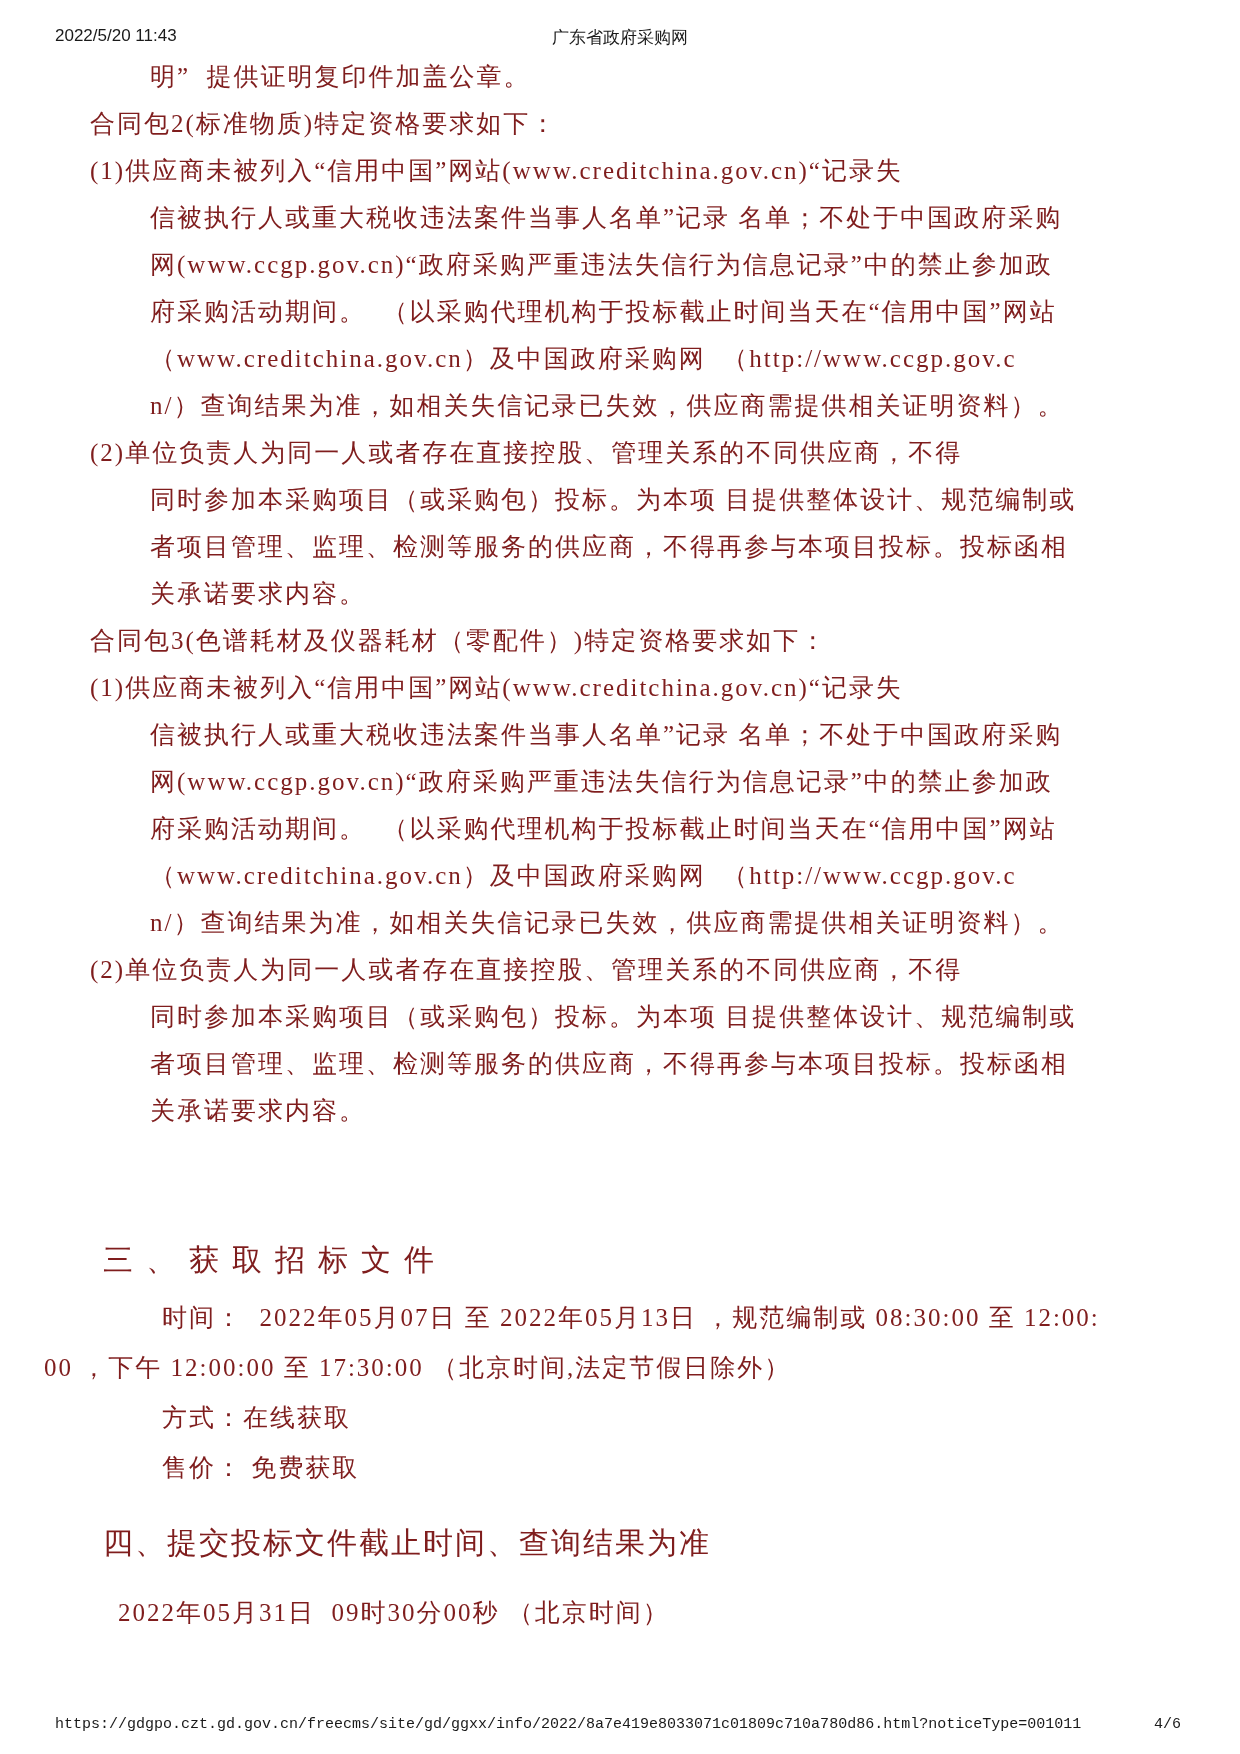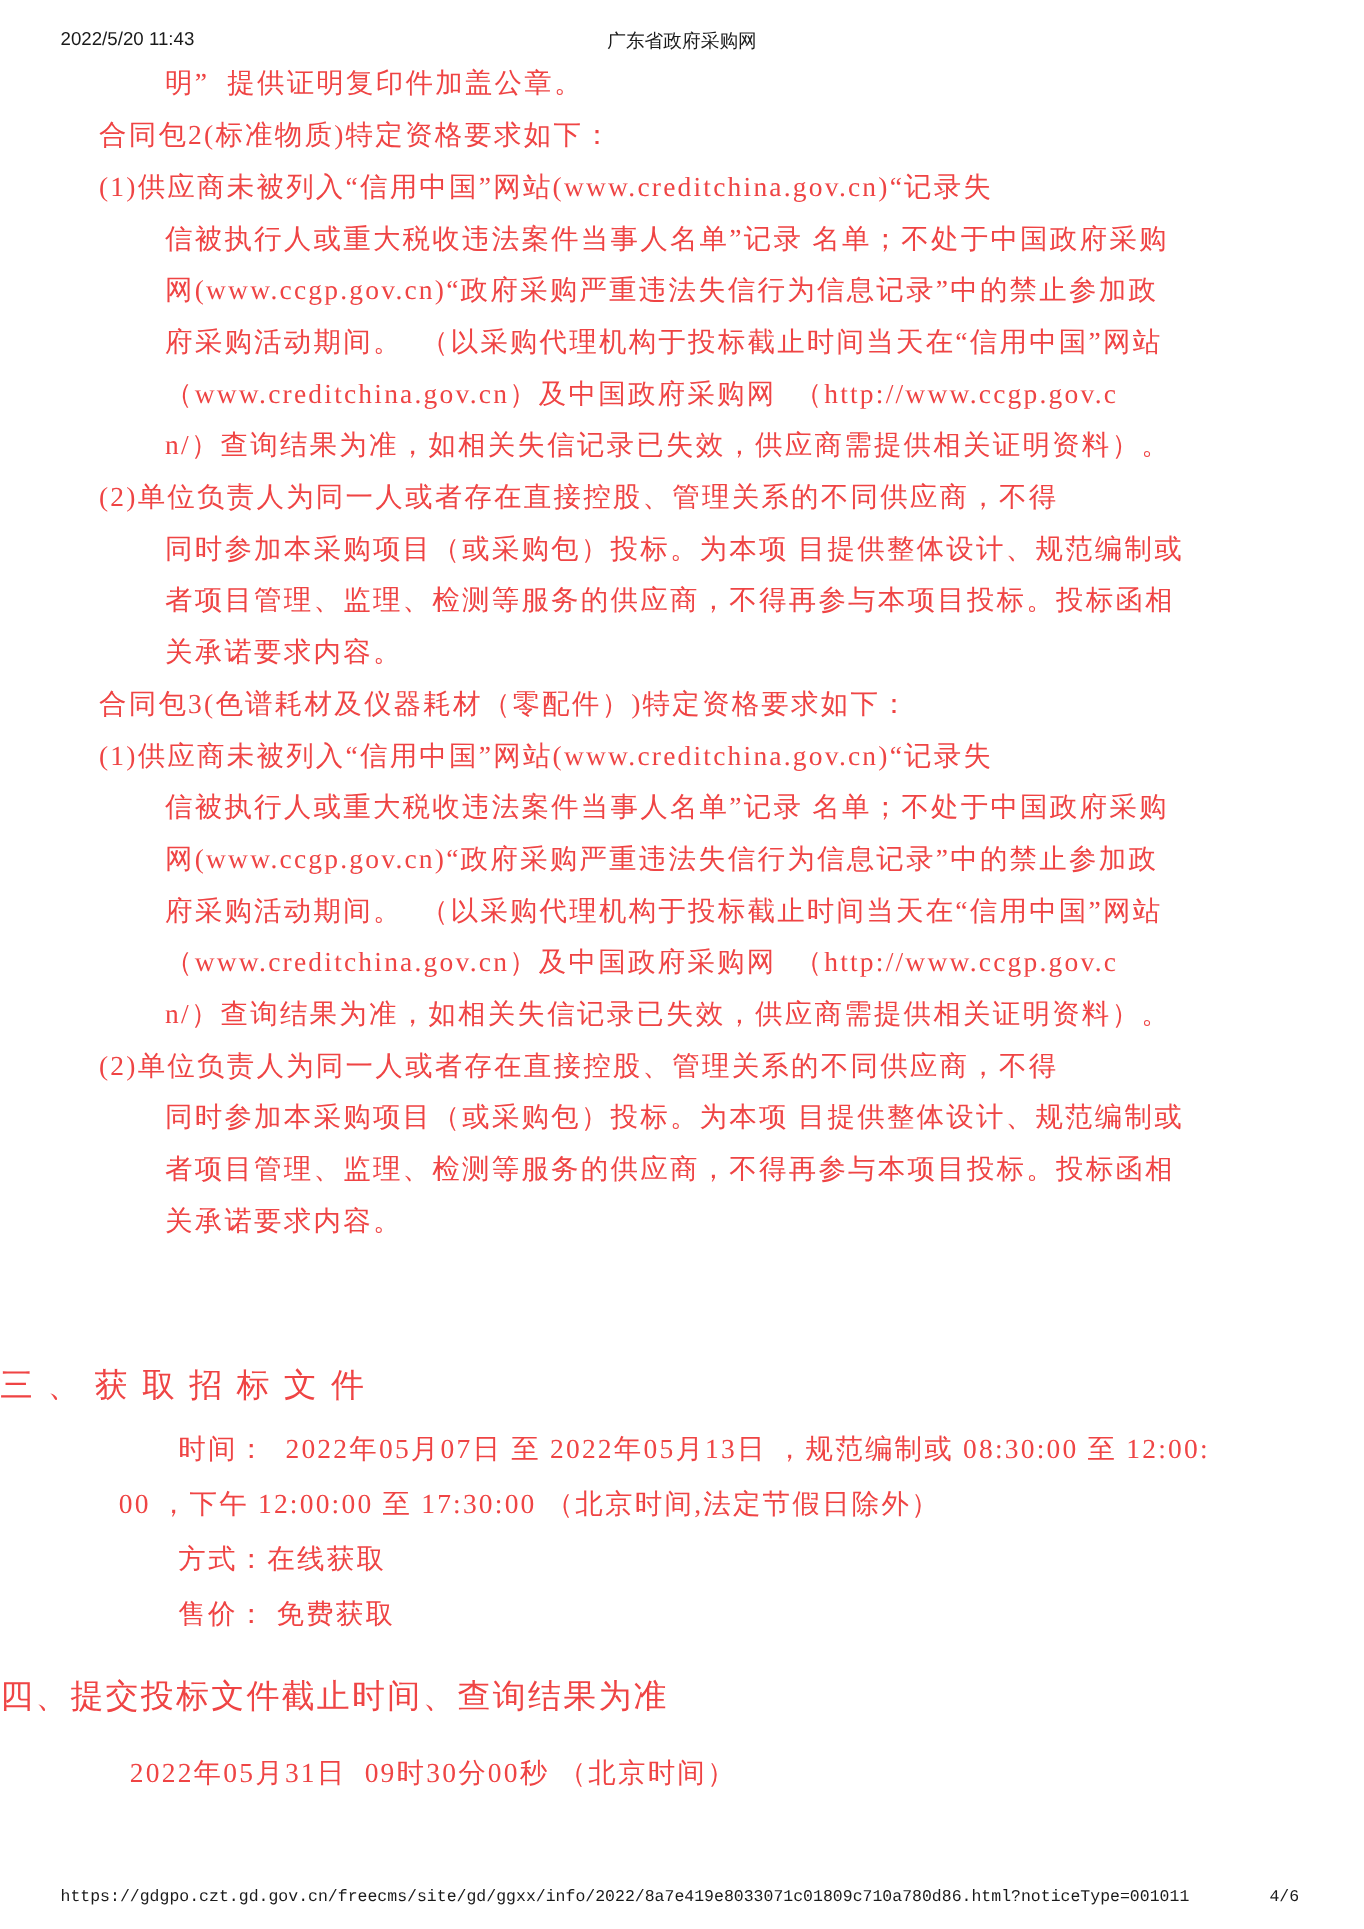--- a/index.html
+++ b/index.html
@@ -30,37 +30,38 @@
     font-size: 15px;
     color: #1a1a1a;
   }
   .print-footer .url { position: absolute; left: 55px; top: 0; }
   .print-footer .pageno { position: absolute; right: 55px; top: 0; }
   
   .content {
     position: absolute;
     top: 53px; left: 0; right: 0;
     font-family: "Liberation Serif", "DejaVu Serif", serif;
-    color: #ef4444;
+    color: #7f1d1d;
   }
   .ln {
     height: 47px;
     line-height: 47px;
     padding-left: 150px;
     font-size: 25px;
     letter-spacing: 2px;
     white-space: pre;
   }
   .ln.first { padding-left: 90px; }
   .ln.s3 { height: 50px; line-height: 50px; padding-left: 162px; }
-  .ln.s3.out { padding-left: 108px; }
+  .ln.s3.out { padding-left: 44px; }
   .ln.date { padding-left: 118px; margin-top: 29px; }
   .hd {
     height: 34px;
     line-height: 34px;
+    padding-left: 103px;
     font-size: 30px;
     white-space: pre;
   }
   .hd.h3 { margin-top: 109px; margin-bottom: 16px; letter-spacing: 13px; }
   .hd.h4 { margin-top: 33px; letter-spacing: 2px; }
 </style>
 </head>
 <body>
 
 <div class="page">

